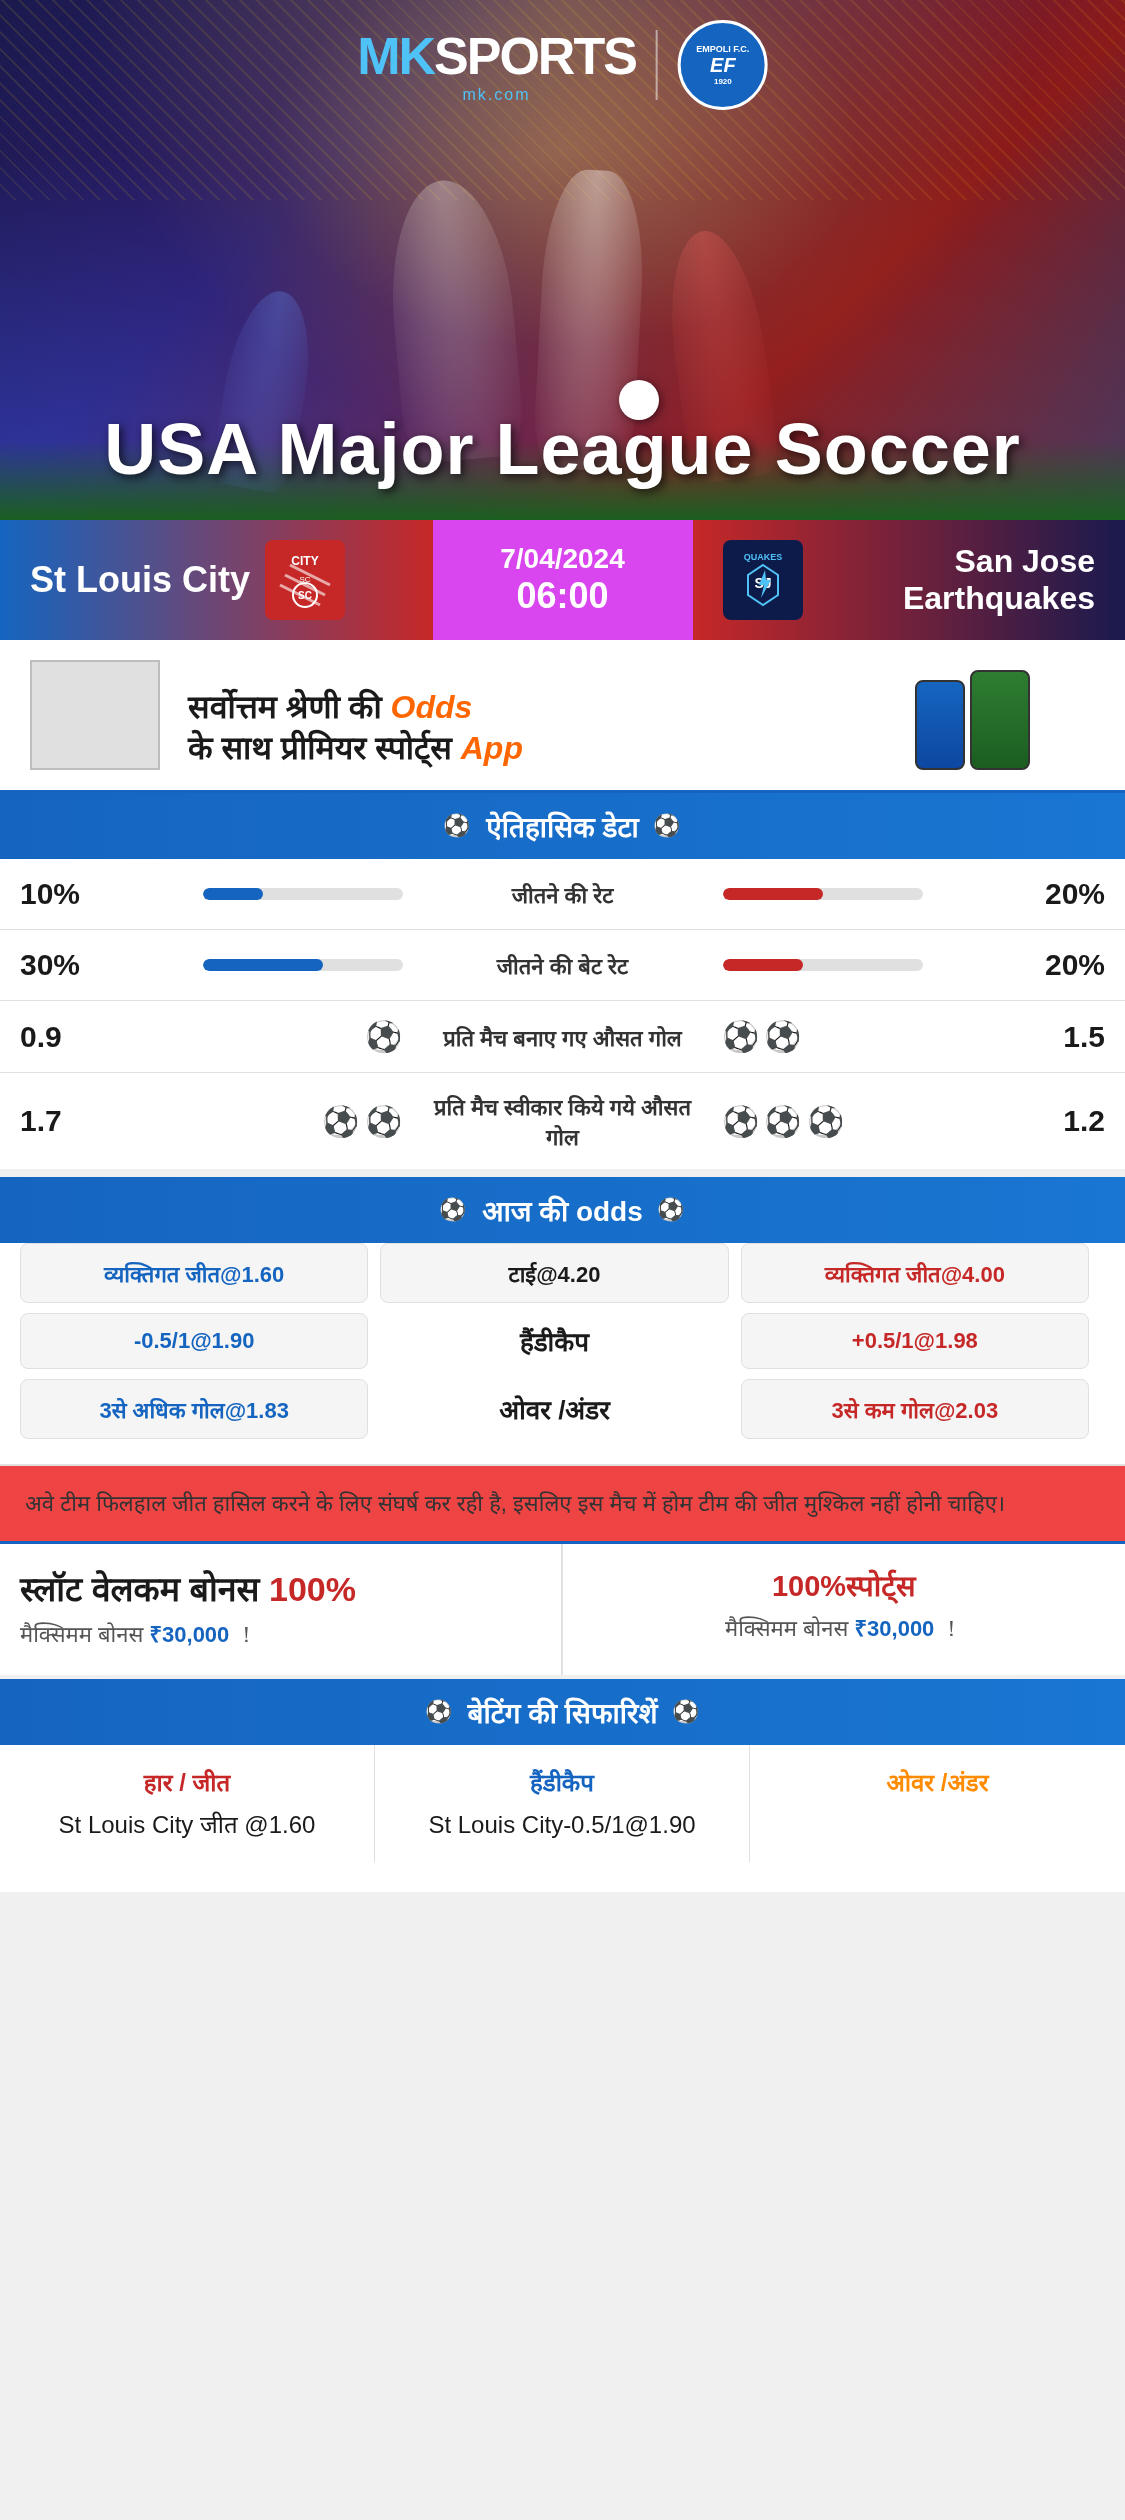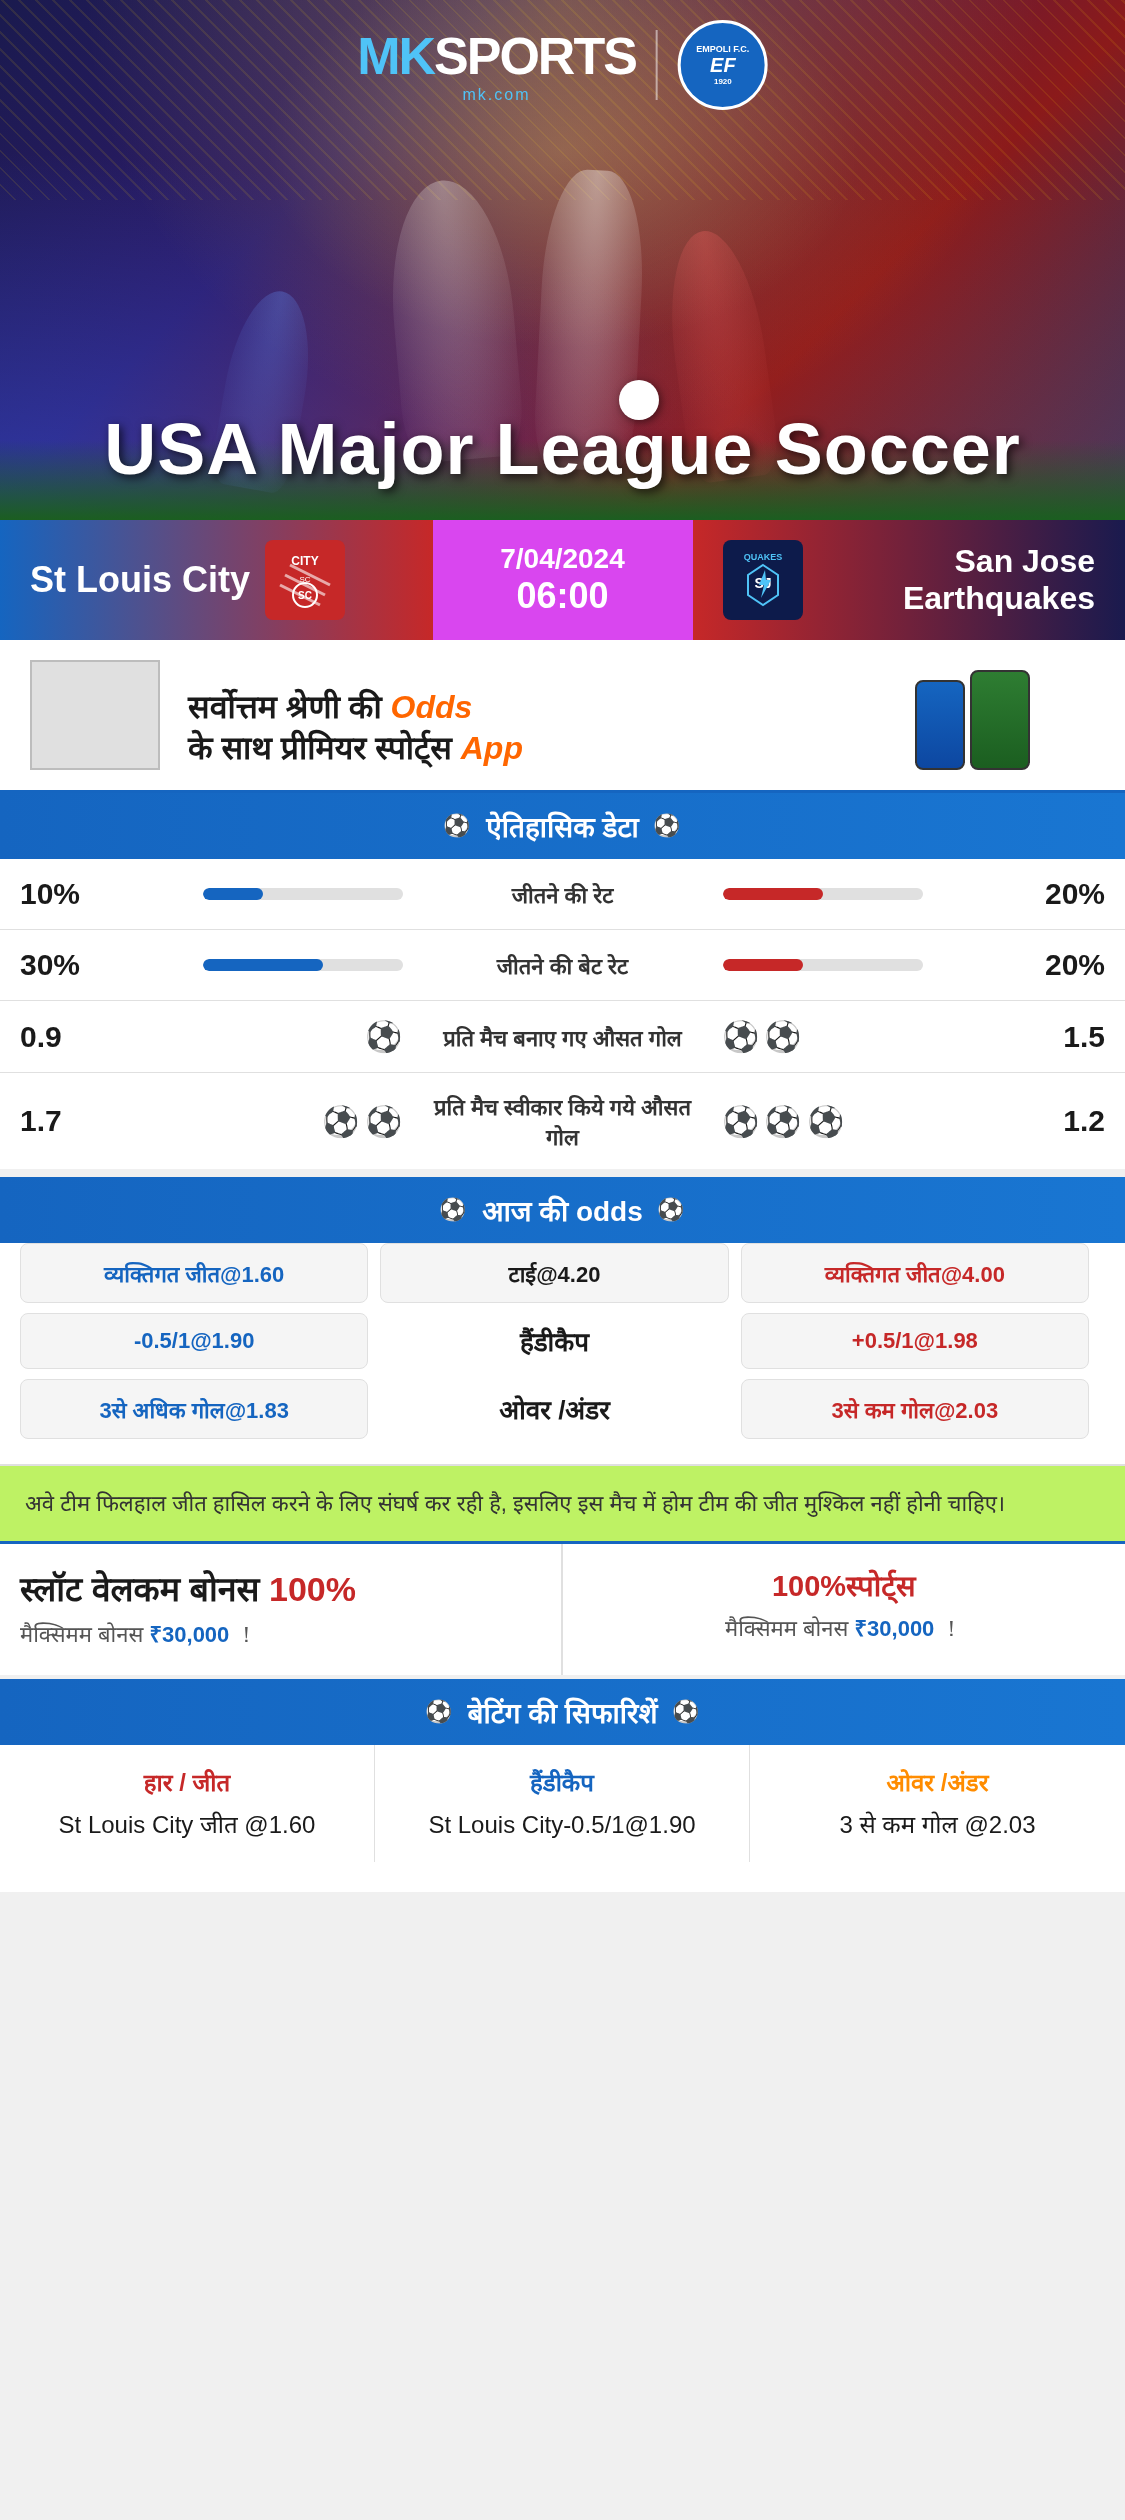--- a/index.html
+++ b/index.html
@@ -331,21 +331,21 @@
     .odds-full-row {
       display: grid;
       grid-template-columns: 1fr 1fr 1fr;
       gap: 12px;
       padding: 0 20px 10px;
       align-items: center;
     }
 
     
     .note-text {
-      background: #bef264;
+      background: #ef4444;
       padding: 20px 25px;
       font-size: 22px;
       line-height: 1.6;
       color: #333;
       border-top: 2px solid #e0e0e0;
     }
 
     
     .bonus-section {
       display: grid;
@@ -658,16 +658,15 @@
     <div class="rec-cell">
       <div class="rec-type rec-type-win">हार / जीत</div>
       <div class="rec-value">St Louis City जीत @1.60</div>
     </div>
     <div class="rec-cell">
       <div class="rec-type rec-type-handicap">हैंडीकैप</div>
       <div class="rec-value">St Louis City-0.5/1@1.90</div>
     </div>
     <div class="rec-cell">
       <div class="rec-type rec-type-ou">ओवर /अंडर</div>
-      <div class="rec-value">3 से कम गोल @2.03</div>
     </div>
   </div>
 </div>
 
 </body></html>

